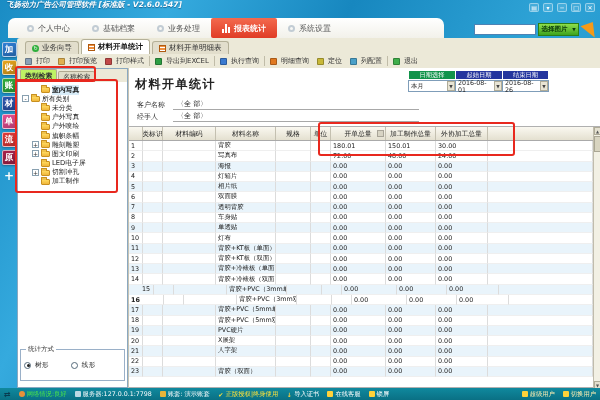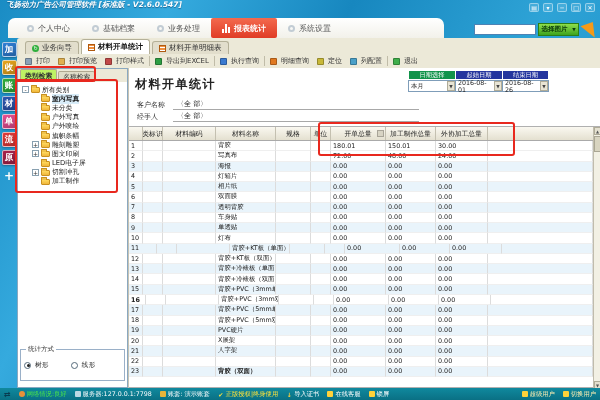--- a/index.html
+++ b/index.html
@@ -245,29 +245,29 @@
       <div class="sbn" style="background: linear-gradient(160deg, rgb(168, 34, 76), rgba(0, 0, 0, 0.25)), rgb(168, 34, 76);">原</div>
       <div class="sbn plus">+</div>
     </div>
 
   <div class="leftpanel">
     <div class="searchtabs">
       <div class="stab active">类别检索</div>
       <div class="stab">名称检索</div>
     </div>
     <div class="tree" id="tree">
+        <div class="titem sel" style="padding-left: 12px;">
+          <span class="expspacer"></span>
+          <span class="folder"></span>
+          <span class="tlabel">室内写真</span>
+        </div>
         <div class="titem" style="padding-left: 2px;">
           <span class="exp fc">-</span>
           <span class="folder"></span>
           <span class="tlabel">所有类别</span>
-        </div>
-        <div class="titem sel" style="padding-left: 12px;">
-          <span class="expspacer"></span>
-          <span class="folder"></span>
-          <span class="tlabel">室内写真</span>
         </div>
         <div class="titem" style="padding-left: 12px;">
           <span class="expspacer"></span>
           <span class="folder"></span>
           <span class="tlabel">未分类</span>
         </div>
         <div class="titem" style="padding-left: 12px;">
           <span class="expspacer"></span>
           <span class="folder"></span>
           <span class="tlabel">户外写真</span>
@@ -483,21 +483,21 @@
             <div class="gcell" style="width: 53px;"></div>
             <div class="gcell" style="width: 60px;">灯布</div>
             <div class="gcell" style="width: 35px;"></div>
             <div class="gcell" style="width: 20px;"></div>
             <div class="gcell" style="width: 55px;">0.00</div>
             <div class="gcell" style="width: 50px;">0.00</div>
             <div class="gcell" style="width: 52px;">0.00</div>
             <div class="gcell gfill"></div>
           </div>
           <div class="grow odd">
-            <div class="gcell" style="width: 28px;">11</div>
+            <div class="gcell" style="width: 14px;">11</div>
             <div class="gcell" style="width: 20px;"></div>
             <div class="gcell" style="width: 53px;"></div>
             <div class="gcell" style="width: 60px;">背胶+KT板（单面）</div>
             <div class="gcell" style="width: 35px;"></div>
             <div class="gcell" style="width: 20px;"></div>
             <div class="gcell" style="width: 55px;">0.00</div>
             <div class="gcell" style="width: 50px;">0.00</div>
             <div class="gcell" style="width: 52px;">0.00</div>
             <div class="gcell gfill"></div>
           </div>
@@ -531,33 +531,33 @@
             <div class="gcell" style="width: 53px;"></div>
             <div class="gcell" style="width: 60px;">背胶+冷裱板（双面）</div>
             <div class="gcell" style="width: 35px;"></div>
             <div class="gcell" style="width: 20px;"></div>
             <div class="gcell" style="width: 55px;">0.00</div>
             <div class="gcell" style="width: 50px;">0.00</div>
             <div class="gcell" style="width: 52px;">0.00</div>
             <div class="gcell gfill"></div>
           </div>
           <div class="grow odd">
-            <div class="gcell" style="width: 14px;">15</div>
+            <div class="gcell" style="width: 14px; margin-left: 11px;">15</div>
             <div class="gcell" style="width: 20px;"></div>
             <div class="gcell" style="width: 53px;"></div>
             <div class="gcell" style="width: 60px;">背胶+PVC（3mm单</div>
             <div class="gcell" style="width: 35px;"></div>
             <div class="gcell" style="width: 20px;"></div>
             <div class="gcell" style="width: 55px;">0.00</div>
             <div class="gcell" style="width: 50px;">0.00</div>
             <div class="gcell" style="width: 52px;">0.00</div>
             <div class="gcell gfill"></div>
           </div>
           <div class="grow">
-            <div class="gcell" style="width: 17px; font-weight: bold;">16</div>
+            <div class="gcell" style="width: 35px; font-weight: bold;">16</div>
             <div class="gcell" style="width: 20px;"></div>
             <div class="gcell" style="width: 53px;"></div>
             <div class="gcell" style="width: 60px;">背胶+PVC（3mm双</div>
             <div class="gcell" style="width: 35px;"></div>
             <div class="gcell" style="width: 20px;"></div>
             <div class="gcell" style="width: 55px;">0.00</div>
             <div class="gcell" style="width: 50px;">0.00</div>
             <div class="gcell" style="width: 52px;">0.00</div>
             <div class="gcell gfill"></div>
           </div>
@@ -630,21 +630,21 @@
             <div class="gcell" style="width: 20px;"></div>
             <div class="gcell" style="width: 55px;">0.00</div>
             <div class="gcell" style="width: 50px;">0.00</div>
             <div class="gcell" style="width: 52px;">0.00</div>
             <div class="gcell gfill"></div>
           </div>
           <div class="grow odd">
             <div class="gcell" style="width: 14px;">23</div>
             <div class="gcell" style="width: 20px;"></div>
             <div class="gcell" style="width: 53px;"></div>
-            <div class="gcell" style="width: 60px; font-weight: bold;">背胶（双面）</div>
+            <div class="gcell" style="width: 60px;">背胶（双面）</div>
             <div class="gcell" style="width: 35px;"></div>
             <div class="gcell" style="width: 20px;"></div>
             <div class="gcell" style="width: 55px;">0.00</div>
             <div class="gcell" style="width: 50px;">0.00</div>
             <div class="gcell" style="width: 52px;">0.00</div>
             <div class="gcell gfill"></div>
           </div>
         </div>
       <div class="vscroll">
         <span class="sarr" style="top:0;">▲</span>

